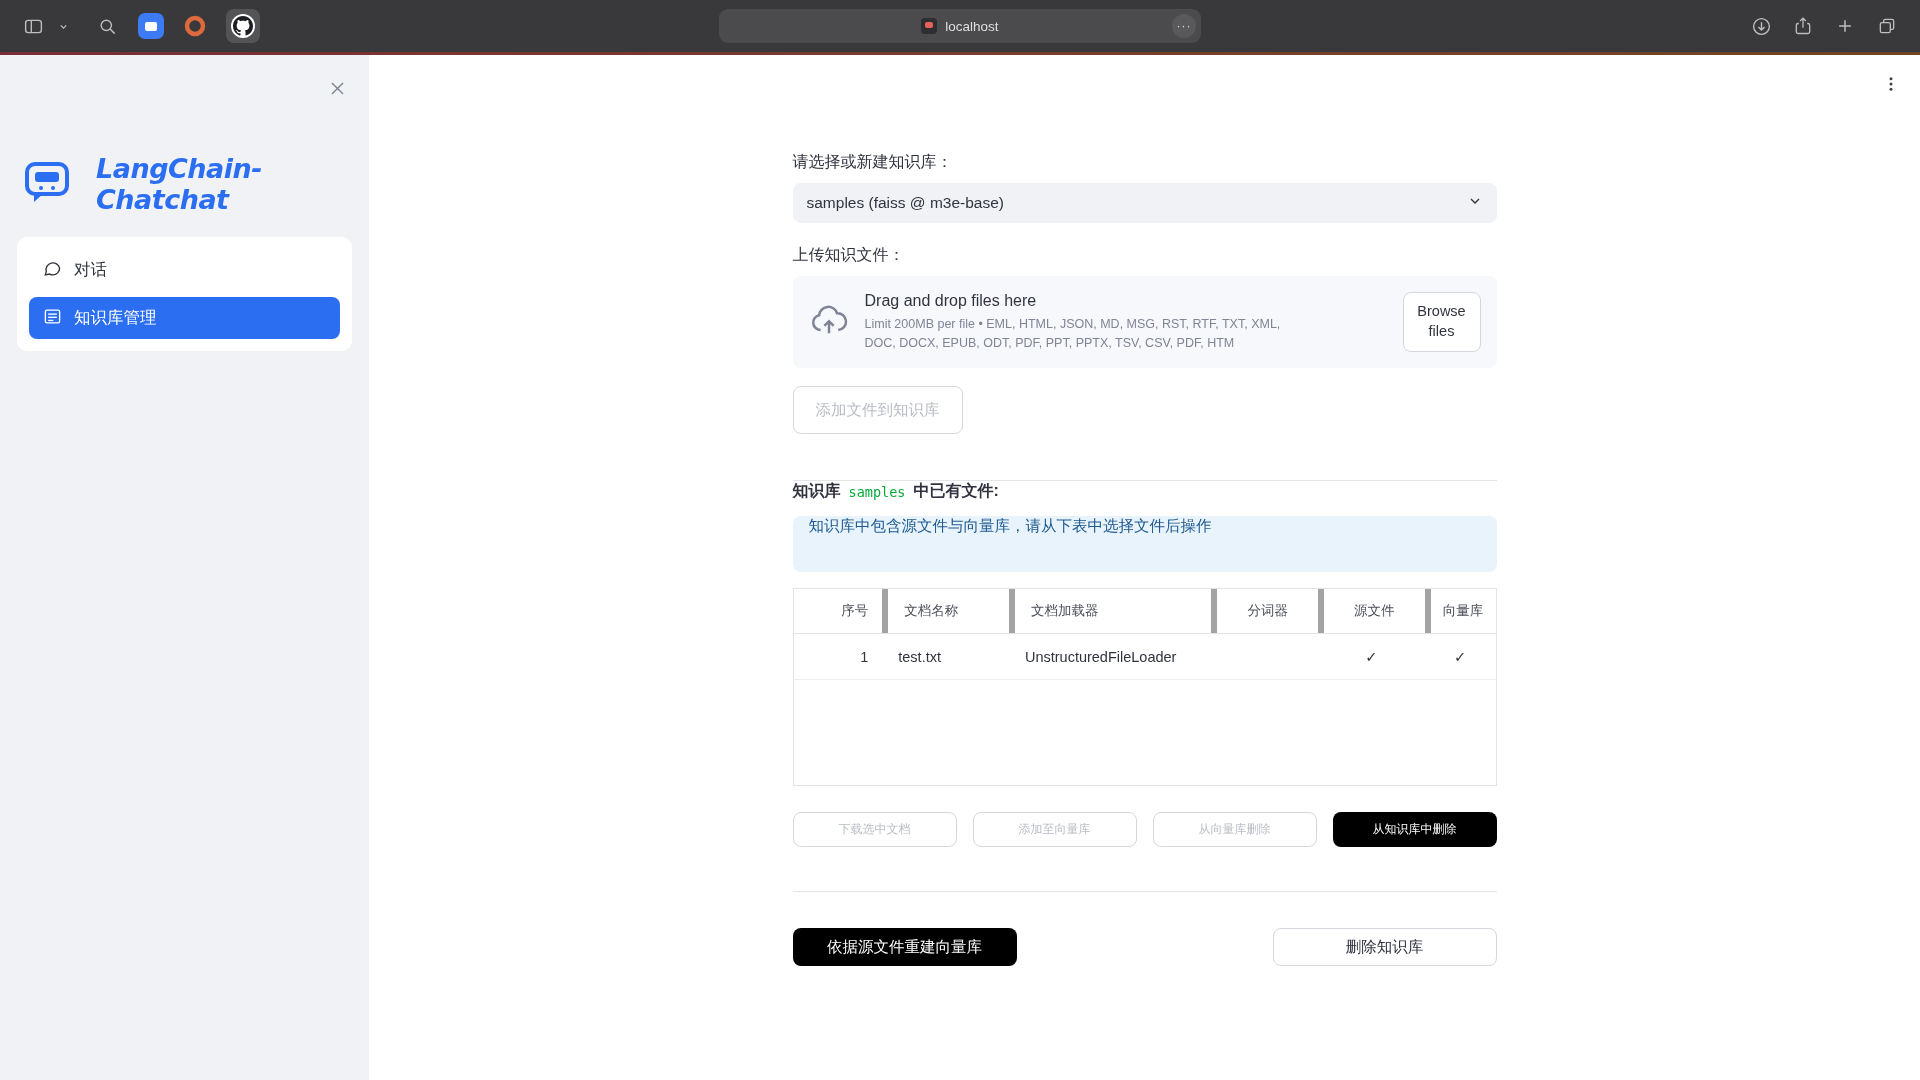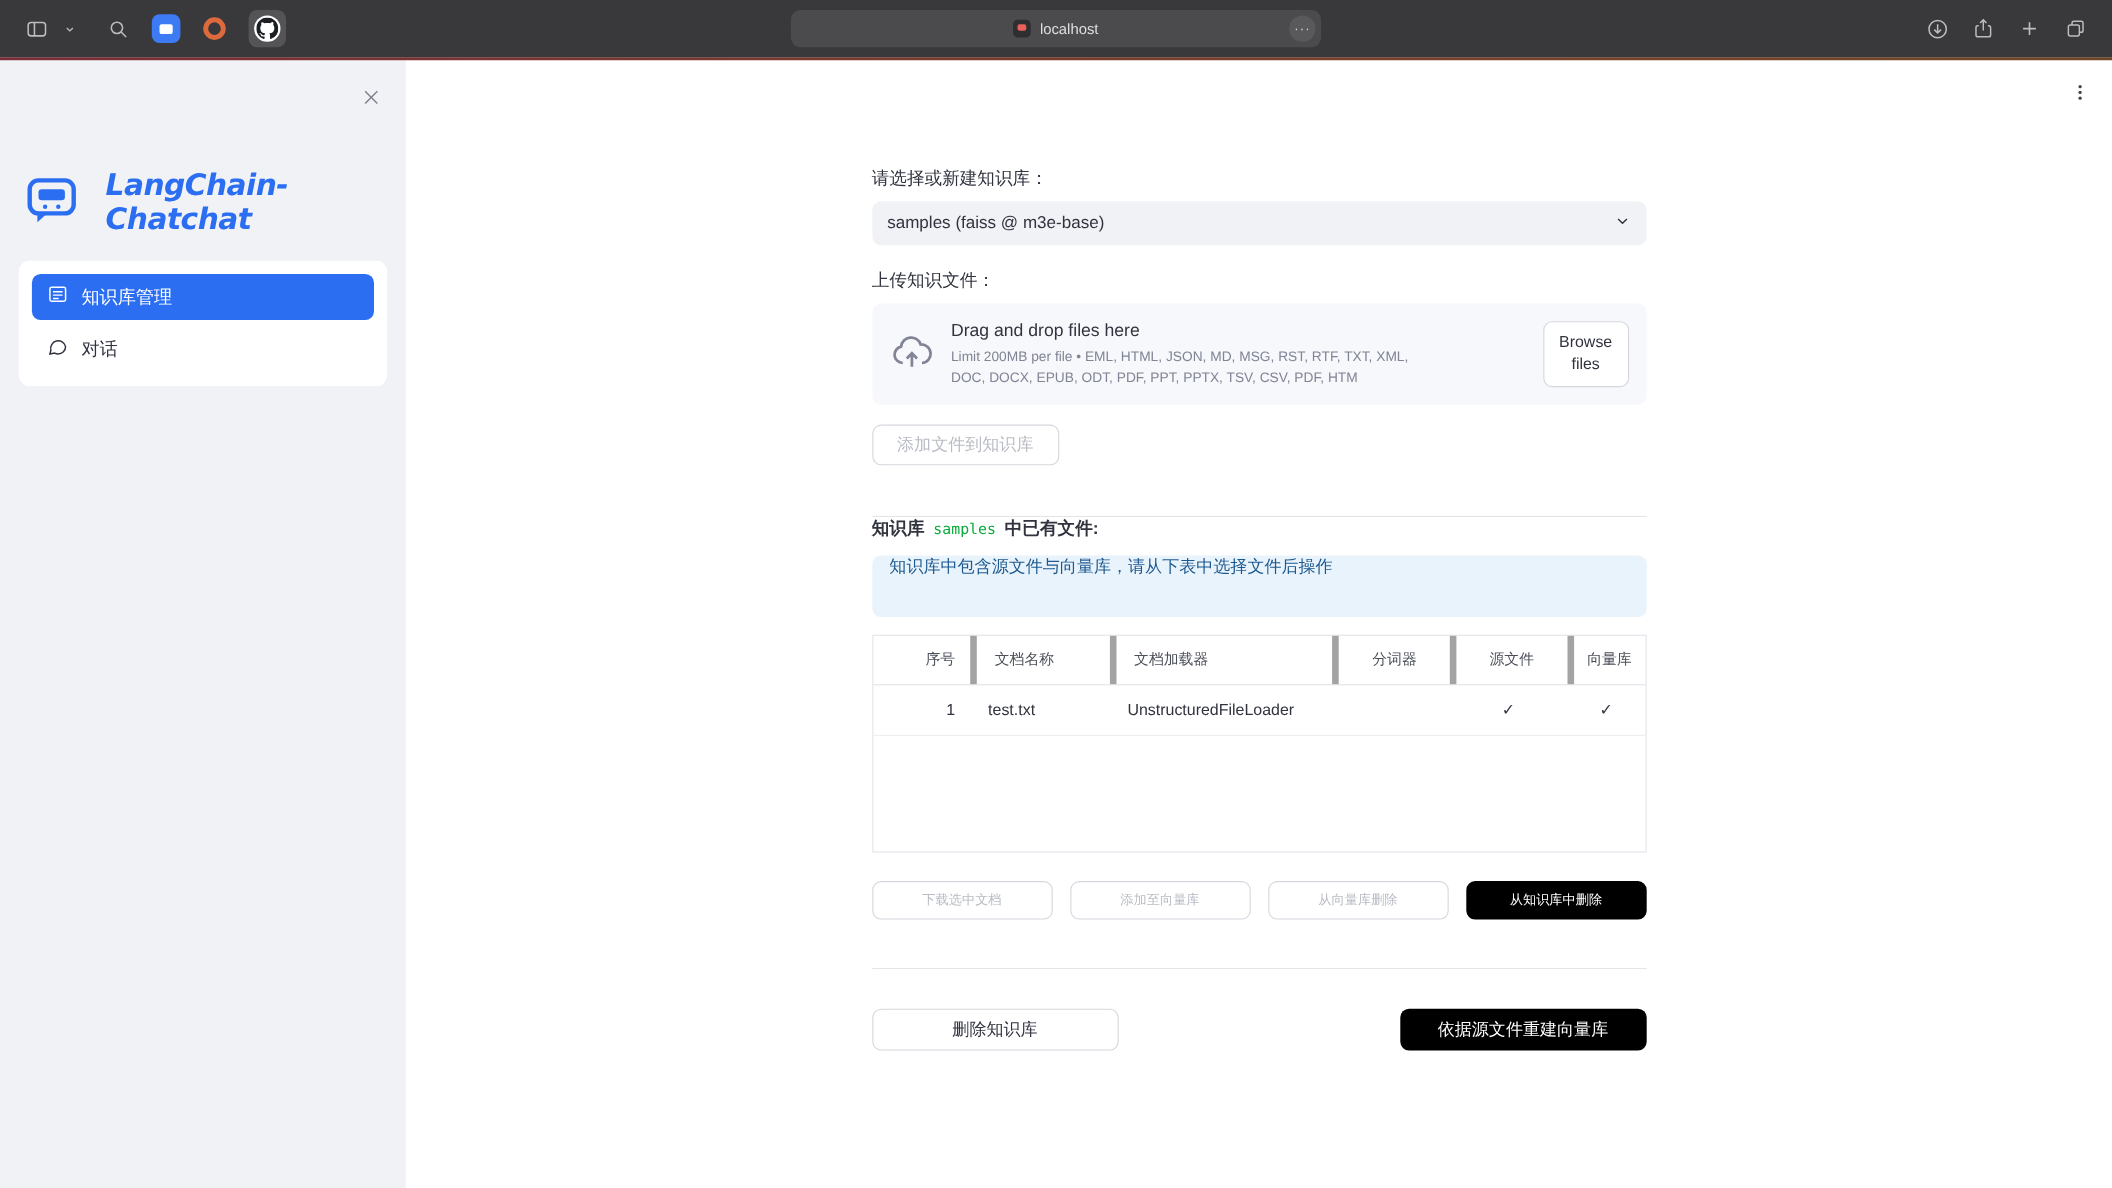--- a/index.html
+++ b/index.html
@@ -47,21 +47,21 @@
   .select { height:40px; background:#f0f2f6; border-radius:8px; display:flex; align-items:center; justify-content:space-between;
             padding:0 14px; font-size:15.5px; color:#31333f; cursor:pointer; }
 
   .upload-label { margin-top:22px; }
   .dropzone { margin-top:8px; height:92px; background:#f7f8fb; border-radius:8px; display:flex; align-items:center; padding:0 16px; }
   .dz-text { flex:1; margin-left:16px; }
   .dz-title { font-size:16px; color:#31333f; margin-bottom:5px; }
   .dz-limit { font-size:12.5px; color:#808495; line-height:1.45; max-width:430px; }
   .browse-btn { width:78px; height:60px; background:#fff; border:1px solid #d5d7dd; border-radius:8px; font-size:14.5px; color:#31333f; line-height:1.35; }
 
-  .add-btn { margin-top:18px; height:37px; padding:0 22px; background:#fff; border:1px solid #d5d7dd; border-radius:8px;
+  .add-btn { margin-top:18px; height:48px; padding:0 22px; background:#fff; border:1px solid #d5d7dd; border-radius:8px;
              color:#b9bcc4; font-size:15.5px; cursor:default; }
 
   .divider { border:none; border-top:1px solid #e3e5e8; margin-top:46px; }
   .divider2 { border:none; border-top:1px solid #e3e5e8; margin-top:44px; }
 
   .kb-heading { font-size:16px; font-weight:bold; color:#31333f; display:flex; align-items:center; gap:8px; }
   .code { font-family:"DejaVu Sans Mono","Liberation Mono",monospace; font-size:13.5px; font-weight:normal; color:#09ab3b; }
 
   .info-box { margin-top:14px; height:56px; background:#e8f3fc; border-radius:8px; display:flex; 
               padding:0 16px; color:#1d598f; font-size:15.5px; }
@@ -177,38 +177,38 @@
           <rect x="11" y="12" width="24" height="10" rx="3" fill="#2b6ef2"></rect>
           <circle cx="17" cy="28" r="2" fill="#2b6ef2"></circle>
           <circle cx="29" cy="28" r="2" fill="#2b6ef2"></circle>
           <path d="M10 33 L10 42 L20 33 Z" fill="#2b6ef2"></path>
         </svg>
       </span>
       <span class="logo-text">LangChain-Chatchat</span>
     </div>
 
     <nav class="nav-card">
+      <div class="nav-item">
+        <span>
+          <svg width="19" height="19" viewBox="0 0 24 24" fill="none" stroke="#31333f" stroke-width="1.7">
+            <path d="M21 11.5a8.5 8.5 0 0 1-8.5 8.5c-1.5 0-2.9-.37-4.1-1L3 20l1.1-4.3A8.5 8.5 0 1 1 21 11.5z"></path>
+          </svg>
+        </span>
+        <span>对话</span>
+      </div>
       <div class="nav-item selected">
         <span>
           <svg width="19" height="19" viewBox="0 0 24 24" fill="none" stroke="#ffffff" stroke-width="1.7">
             <rect x="3" y="4" width="18" height="16" rx="2"></rect>
             <line x1="6.5" y1="9" x2="17.5" y2="9"></line>
             <line x1="6.5" y1="13" x2="17.5" y2="13"></line>
             <line x1="6.5" y1="17" x2="13" y2="17"></line>
           </svg>
         </span>
         <span>知识库管理</span>
-      </div>
-      <div class="nav-item">
-        <span>
-          <svg width="19" height="19" viewBox="0 0 24 24" fill="none" stroke="#31333f" stroke-width="1.7">
-            <path d="M21 11.5a8.5 8.5 0 0 1-8.5 8.5c-1.5 0-2.9-.37-4.1-1L3 20l1.1-4.3A8.5 8.5 0 1 1 21 11.5z"></path>
-          </svg>
-        </span>
-        <span>对话</span>
       </div>
     </nav>
   </aside>
 
   <main>
     <button class="kebab">
       <svg width="18" height="18" viewBox="0 0 24 24" fill="#3f434a">
         <circle cx="12" cy="5" r="2"></circle>
           <circle cx="12" cy="12" r="2"></circle>
           <circle cx="12" cy="19" r="2"></circle>
@@ -278,19 +278,19 @@
       <div class="btn-row">
         <button class="btn btn-disabled">下载选中文档</button>
         <button class="btn btn-disabled">添加至向量库</button>
         <button class="btn btn-disabled">从向量库删除</button>
         <button class="btn btn-primary">从知识库中删除</button>
       </div>
 
       <hr class="divider2">
 
       <div class="bottom-row">
+        <button class="btn-wide btn-primary">依据源文件重建向量库</button>
         <button class="btn-wide btn-secondary">删除知识库</button>
-        <button class="btn-wide btn-primary">依据源文件重建向量库</button>
       </div>
 
     </div>
   </main>
 </div>
 
 </body></html>

